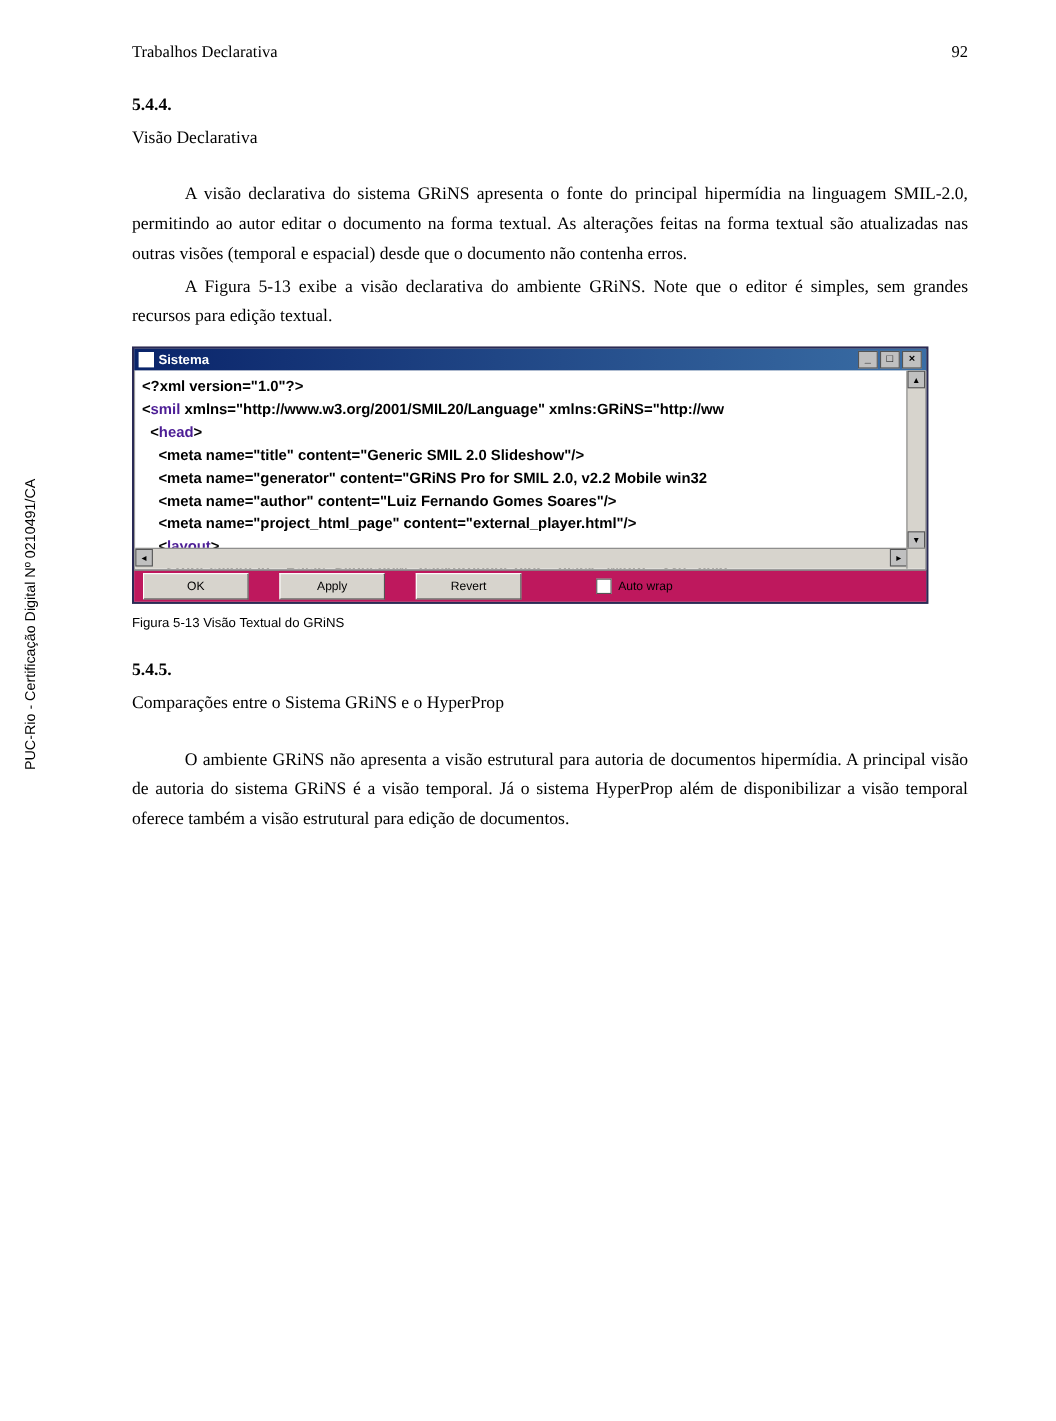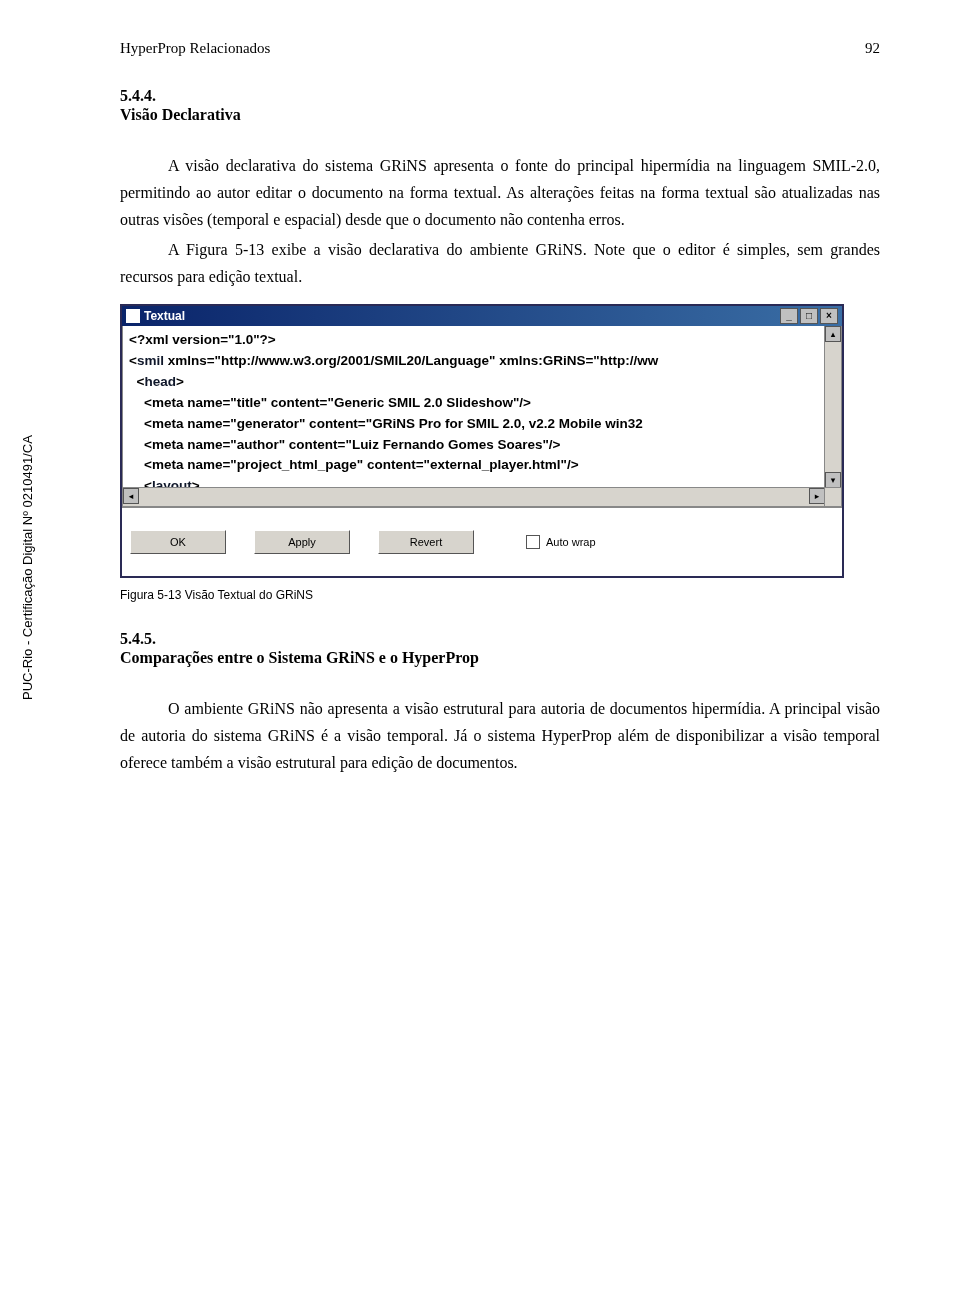--- a/index.html
+++ b/index.html
@@ -30,22 +30,22 @@
       justify-content: space-between;
       font-size: 15px;
       margin-bottom: 30px;
     }
     .section-num {
       font-weight: bold;
       margin-top: 20px;
       margin-bottom: 0;
     }
     .section-title {
-      font-weight: bold;
-      margin-top: 1px;
+      font-weight: normal;
+      margin-top: 12px;
       margin-bottom: 28px;
     }
     .body-text p {
       text-align: justify;
       line-height: 1.7;
       margin: 0 0 2px 0;
       text-indent: 48px;
     }
     .figure-container {
       margin: 14px 0 8px 0;
@@ -109,21 +109,21 @@
       font-family: Tahoma, Arial, sans-serif;
       font-weight: bold;
       font-size: 13.5px;
       color: #000;
       line-height: 1.55;
       height: 172px;
       overflow: hidden;
       white-space: pre;
     }
     .fig-editor .kw {
-      color: #0f172a;
+      color: #4c1d95;
     }
     .fig-vscroll {
       position: absolute;
       right: 0;
       top: 0;
       bottom: 18px;
       width: 16px;
       background: #d7d4cd;
       border-left: 1px solid #888;
       display: flex;
@@ -156,22 +156,22 @@
       position: absolute;
       right: 0;
       bottom: 0;
       width: 16px;
       height: 18px;
       background: #d7d4cd;
       border-left: 1px solid #888;
       border-top: 1px solid #888;
     }
     .fig-buttonbar {
-      background: #ffffff;
-      padding: 22px 8px;
+      background: #be185d;
+      padding: 2px 8px;
       display: flex;
       align-items: center;
       gap: 28px;
       border-top: 1px solid #888;
     }
     .fig-btn {
       min-width: 78px;
       height: 22px;
       background: #d7d4cd;
       border: 1px solid #555;
@@ -181,21 +181,21 @@
       font-size: 11px;
       display: inline-flex;
       align-items: center;
       justify-content: center;
       padding: 0 8px;
     }
     .fig-check {
       display: inline-flex;
       align-items: center;
       gap: 6px;
-      margin-left: 24px;
+      margin-left: 40px;
       font-family: Tahoma, Arial, sans-serif;
       font-size: 11px;
     }
     .fig-checkbox {
       width: 12px;
       height: 12px;
       background: #fff;
       border: 1px solid #555;
       display: inline-block;
     }
@@ -206,38 +206,38 @@
     }
     em { font-style: italic; }
   </style>
 </head>
 <body>
 
 <div class="page">
   <div class="sidebar-label">PUC-Rio - Certificação Digital Nº 0210491/CA</div>
 
   <div class="header-line">
-    <span>HyperProp Relacionados</span>
+    <span>Trabalhos Declarativa</span>
     <span>92</span>
   </div>
 
   <p class="section-num">5.4.4.</p>
   <p class="section-title">Visão Declarativa</p>
 
   <div class="body-text">
     <p>A visão declarativa do sistema GRiNS apresenta o fonte do principal hipermídia na linguagem SMIL-2.0, permitindo ao autor editar o documento na forma textual. As alterações feitas na forma textual são atualizadas nas outras visões (temporal e espacial) desde que o documento não contenha erros.</p>
     <p>A  Figura 5-13 exibe a visão declarativa do ambiente GRiNS. Note que o editor é simples, sem grandes recursos para edição textual.</p>
   </div>
 
   <div class="figure-container">
     <div class="fig-window">
       <div class="fig-titlebar">
         <div class="left">
           <span class="icon-doc"></span>
-          <span>Textual</span>
+          <span>Sistema</span>
         </div>
         <div class="fig-winbtns">
           <span class="fig-winbtn">_</span>
           <span class="fig-winbtn">□</span>
           <span class="fig-winbtn">×</span>
         </div>
       </div>
 
       <div class="fig-editorwrap">
         <div class="fig-editor" id="fig-editor">&lt;?xml version="1.0"?&gt;

